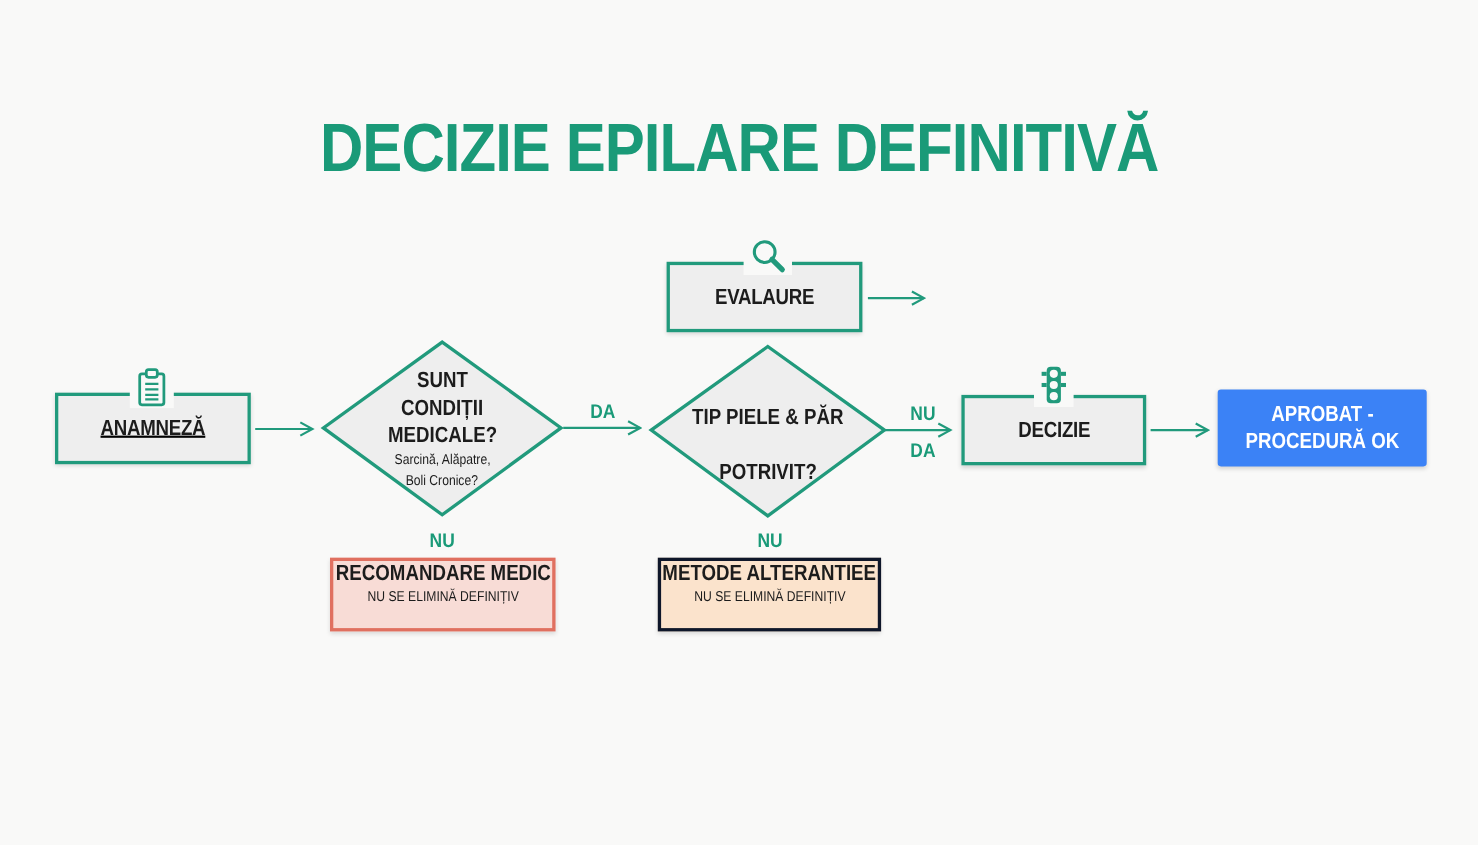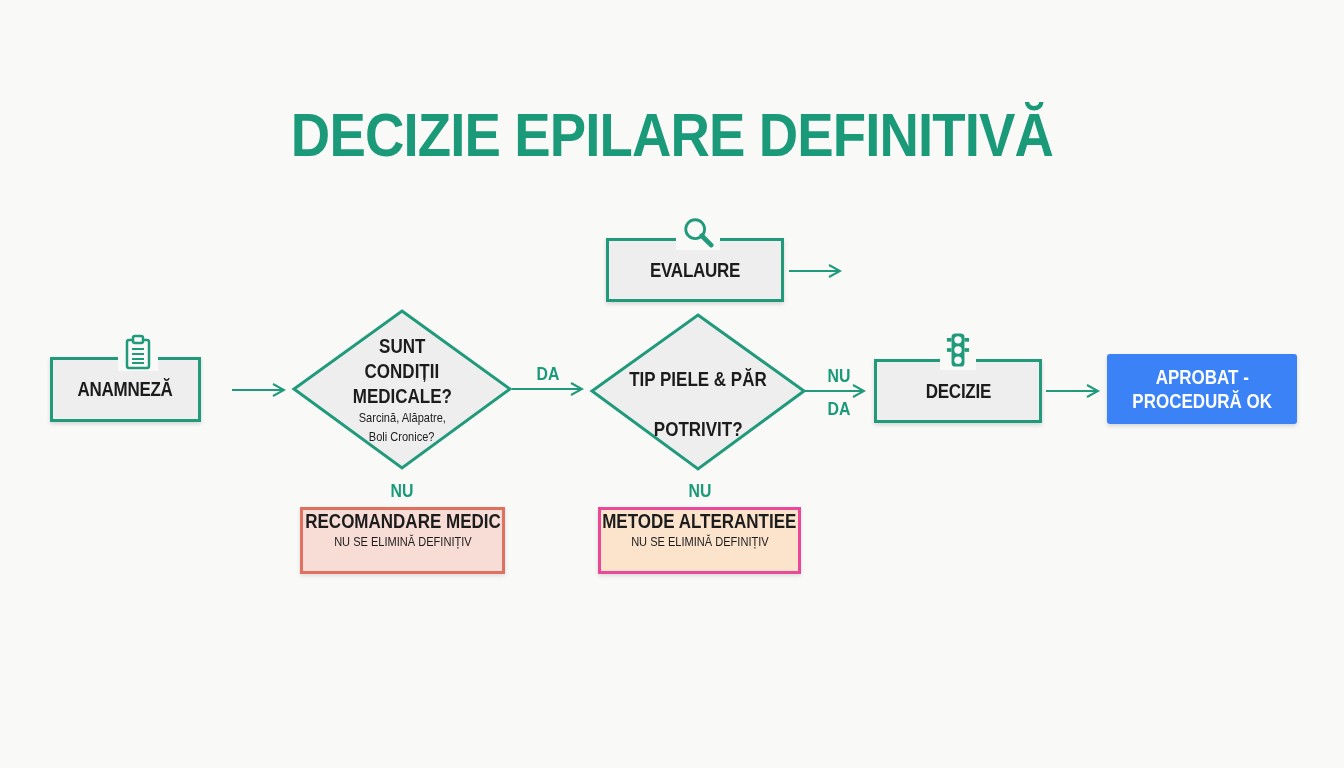--- a/index.html
+++ b/index.html
@@ -49,21 +49,21 @@
     }
     .final-label {
       color: #fff; font-size: 20px; font-weight: bold; line-height: 24px;
       transform: scaleX(0.85); white-space: pre-line;
     }
     .alt-box {
       position: absolute; display: flex; flex-direction: column; align-items: center; 
       box-shadow: 0 2px 4px rgba(0,0,0,0.12);
     }
     .alt-red { background: #f8dcd6; border: 3px solid #e07060; }
-    .alt-orange { background: #fbe3cc; border: 3px solid #ec4899; }
+    .alt-orange { background: #fbe3cc; border: 3px solid #0f172a; }
     .alt-main {
       font-size: 20px; font-weight: bold; color: #1c1c1c; line-height: 22px;
       transform: scaleX(0.85); white-space: nowrap;
     }
     .alt-sub {
       font-size: 13px; color: #1c1c1c; line-height: 16px;
       transform: scaleX(0.85); white-space: nowrap; margin-top: 2px;
     }
   </style>
 </head>
@@ -86,21 +86,21 @@
 
   <line x1="804" y1="391" x2="864" y2="391" stroke="#219a7c" stroke-width="2" marker-end="url(#arr)"></line>
 
   <line x1="1046" y1="391" x2="1098" y2="391" stroke="#219a7c" stroke-width="2" marker-end="url(#arr)"></line>
 
   <polygon points="402,311 510,389 402,468 294,389" fill="#eeeeee" stroke="#219a7c" stroke-width="3"></polygon>
 
   <polygon points="698,315 804,391 698,469 592,391" fill="#eeeeee" stroke="#219a7c" stroke-width="3"></polygon>
 </svg>
 
-<div class="box" style="left:50px; top:357px; width:151px; height:65px;">
+<div class="box" style="left:50px; top:357px; width:178px; height:65px;text-decoration:underline;">
   <span class="box-label">ANAMNEZĂ</span>
 </div>
 <div class="icon-wrap" style="left:118px; top:333px; width:40px; height:38px;">
   <svg width="26" height="36" viewBox="0 0 26 36">
     <rect x="2" y="6" width="22" height="28" rx="2" fill="#f9f9f8" stroke="#219a7c" stroke-width="2.5"></rect>
     <rect x="8" y="2" width="10" height="7" rx="2" fill="#f9f9f8" stroke="#219a7c" stroke-width="2.5"></rect>
     <line x1="7" y1="15" x2="19" y2="15" stroke="#219a7c" stroke-width="2"></line>
     <line x1="7" y1="20" x2="19" y2="20" stroke="#219a7c" stroke-width="2"></line>
     <line x1="7" y1="25" x2="19" y2="25" stroke="#219a7c" stroke-width="2"></line>
     <line x1="7" y1="29" x2="19" y2="29" stroke="#219a7c" stroke-width="2"></line>

